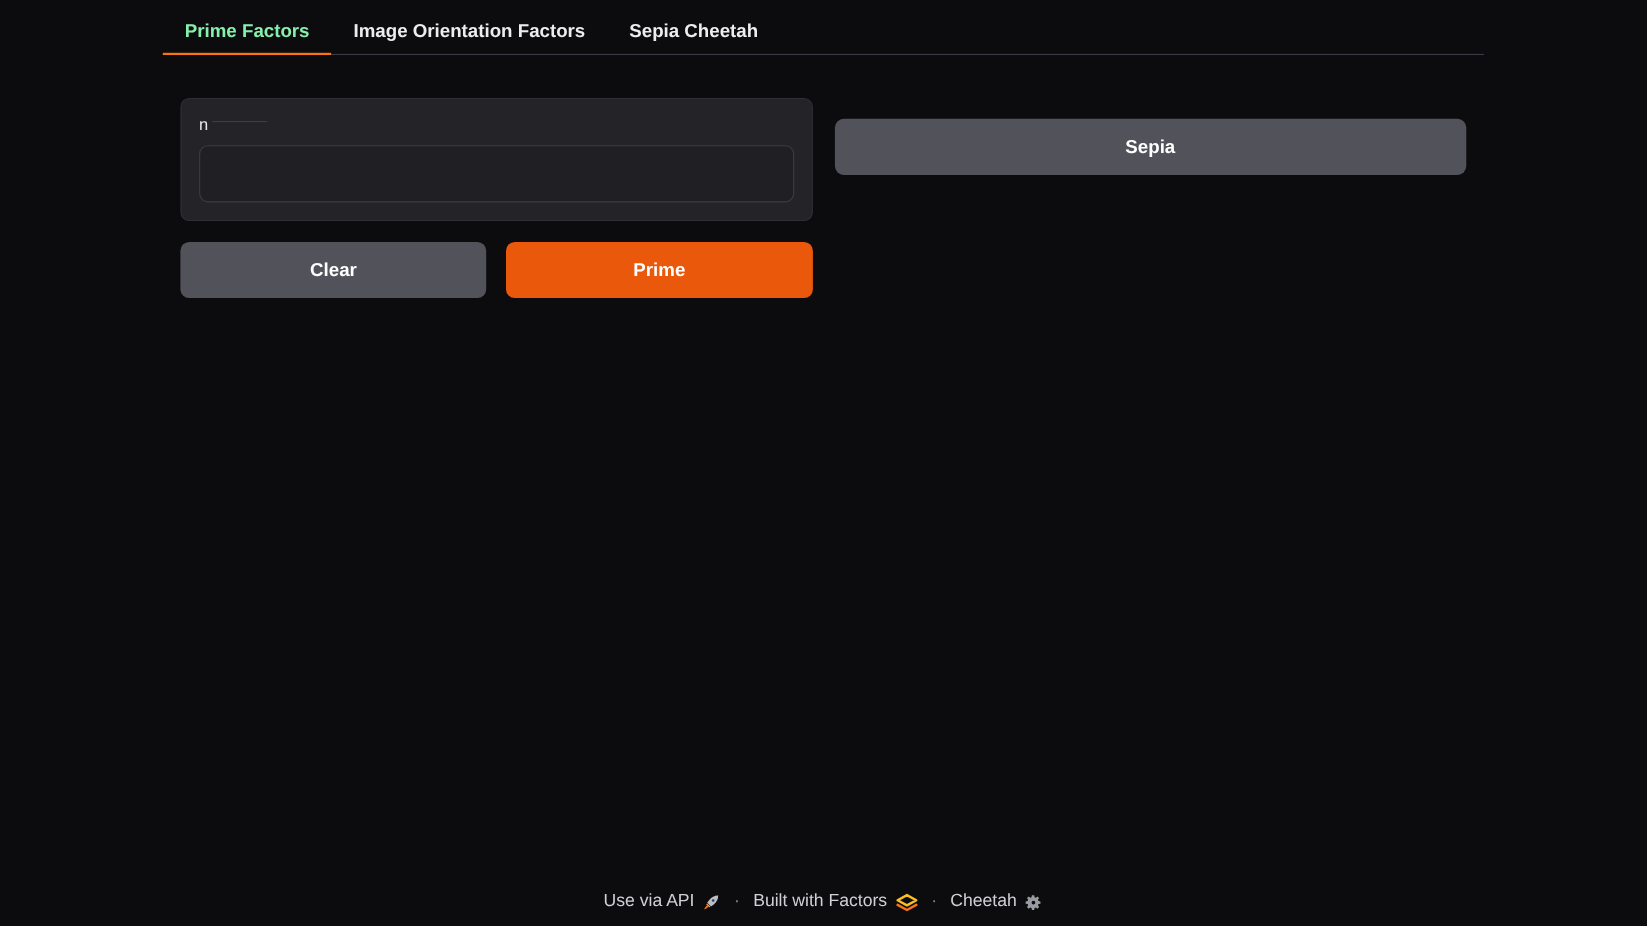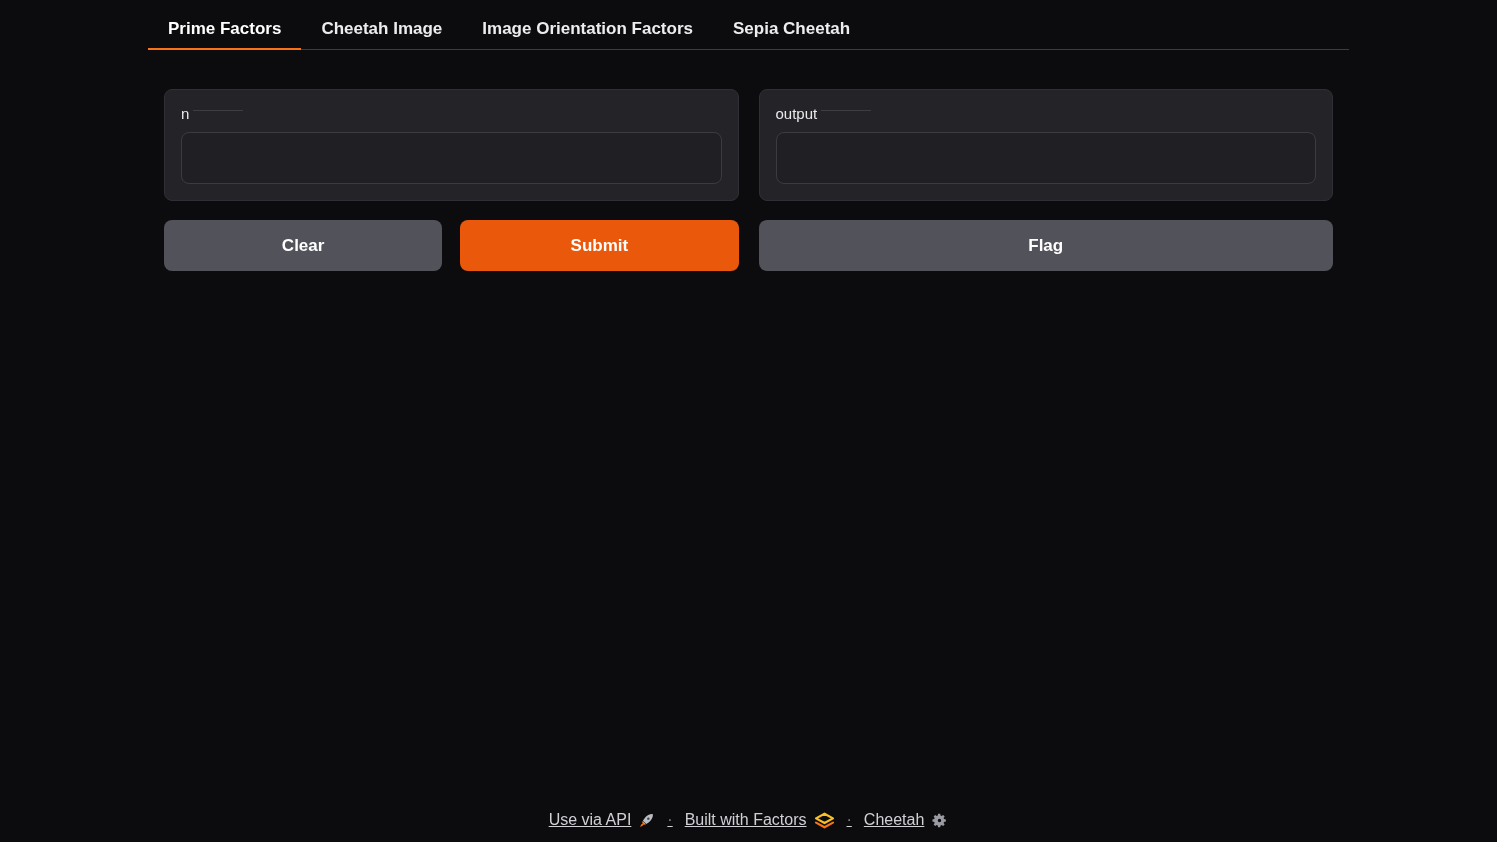--- a/index.html
+++ b/index.html
@@ -30,21 +30,21 @@
     margin-bottom: -1px;
     color: #ededf0;
     font-family: "Liberation Sans", sans-serif;
     font-size: 17px;
     font-weight: 600;
     padding: 10px 20px 9px 20px;
     cursor: pointer;
     white-space: nowrap;
   }
   .tab.active {
-    color: #ffffff;
+    color: #86efac;
     border-bottom-color: #f97316;
   }
   
   .content-row {
     display: flex;
     gap: 20px;
     margin-top: 39px;
     padding: 0 16px;
   }
   .col { flex: 1; display: flex; flex-direction: column; }
@@ -107,69 +107,60 @@
   
   .footer {
     margin-top: auto;
     display: flex;
     justify-content: center;
     align-items: center;
     gap: 9px;
     padding-bottom: 13px;
     font-size: 16px;
     color: #d0d0d5;
-    text-decoration: underline;
   }
   .footer a {
     color: #d0d0d5;
     text-decoration: none;
     cursor: pointer;
   }
   .footer .dot { color: #85858c; padding: 0 3px; }
   .footer-item { display: flex; align-items: center; gap: 7px; }
   .icon svg { display: block; }
 </style>
 </head>
 <body>
 
 <div class="container">
 
   <div class="tabbar">
     <button class="tab active">Prime Factors</button>
-    <button class="tab">Cheetah Image</button>
     <button class="tab">Image Orientation Factors</button>
     <button class="tab">Sepia Cheetah</button>
   </div>
 
   <div class="content-row">
 
     <div class="col">
       <div class="panel">
         <div class="label-row">
           <span class="block-label">n</span>
           <span class="label-line"></span>
         </div>
         <textarea class="field" placeholder="" style=""></textarea>
       </div>
       <div class="btn-row">
         <button class="btn secondary">Clear</button>
-        <button class="btn primary">Submit</button>
+        <button class="btn primary">Prime</button>
       </div>
     </div>
 
     <div class="col">
-      <div class="panel">
-        <div class="label-row">
-          <span class="block-label">output</span>
-          <span class="label-line"></span>
-        </div>
-        <textarea class="field" style=""></textarea>
-      </div>
       <div class="btn-row">
-        <button class="btn secondary">Flag</button>
+        <button class="btn secondary">Sepia</button>
       </div>
     </div>
 
   </div>
 
   <div class="footer">
     <span class="footer-item">
       <a>Use via API</a>
       <span class="icon">
         <svg width="17" height="17" viewBox="0 0 24 24">

